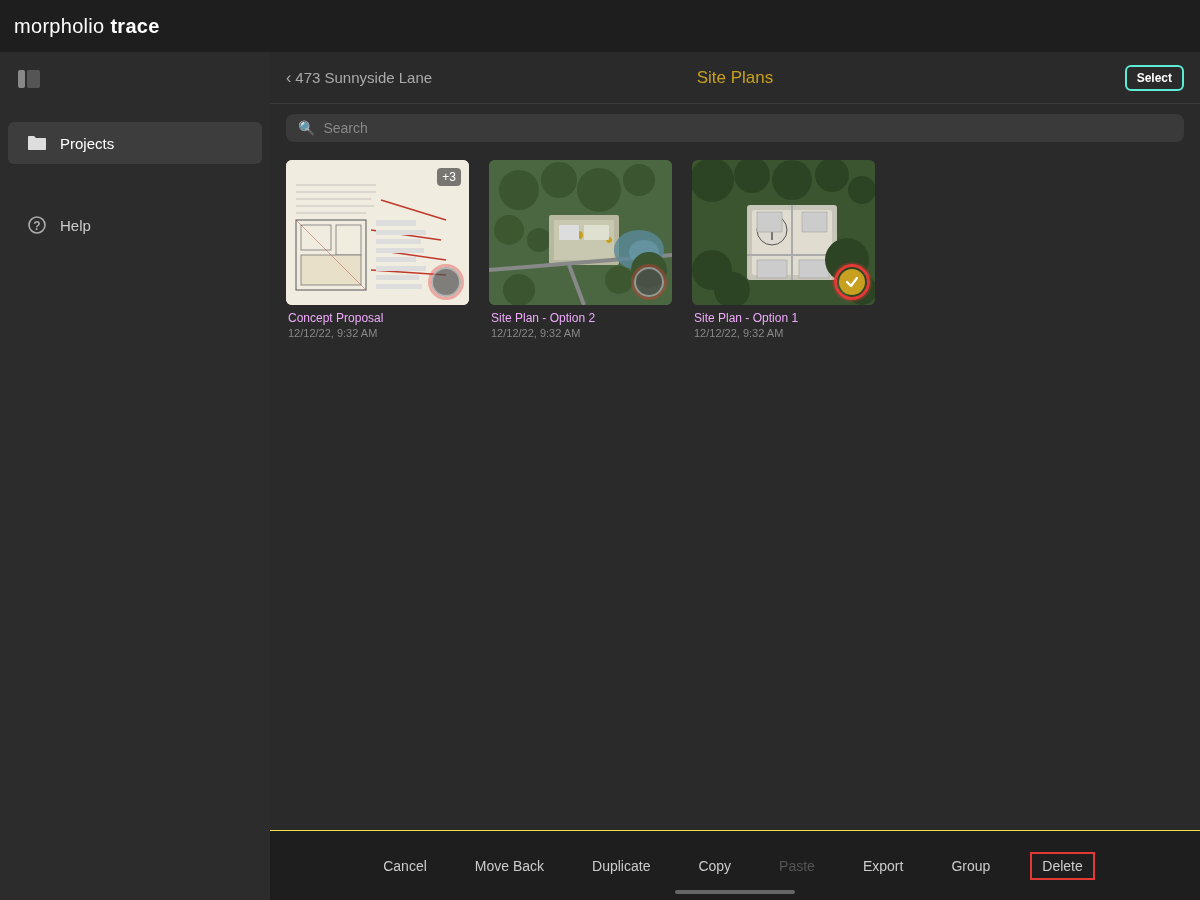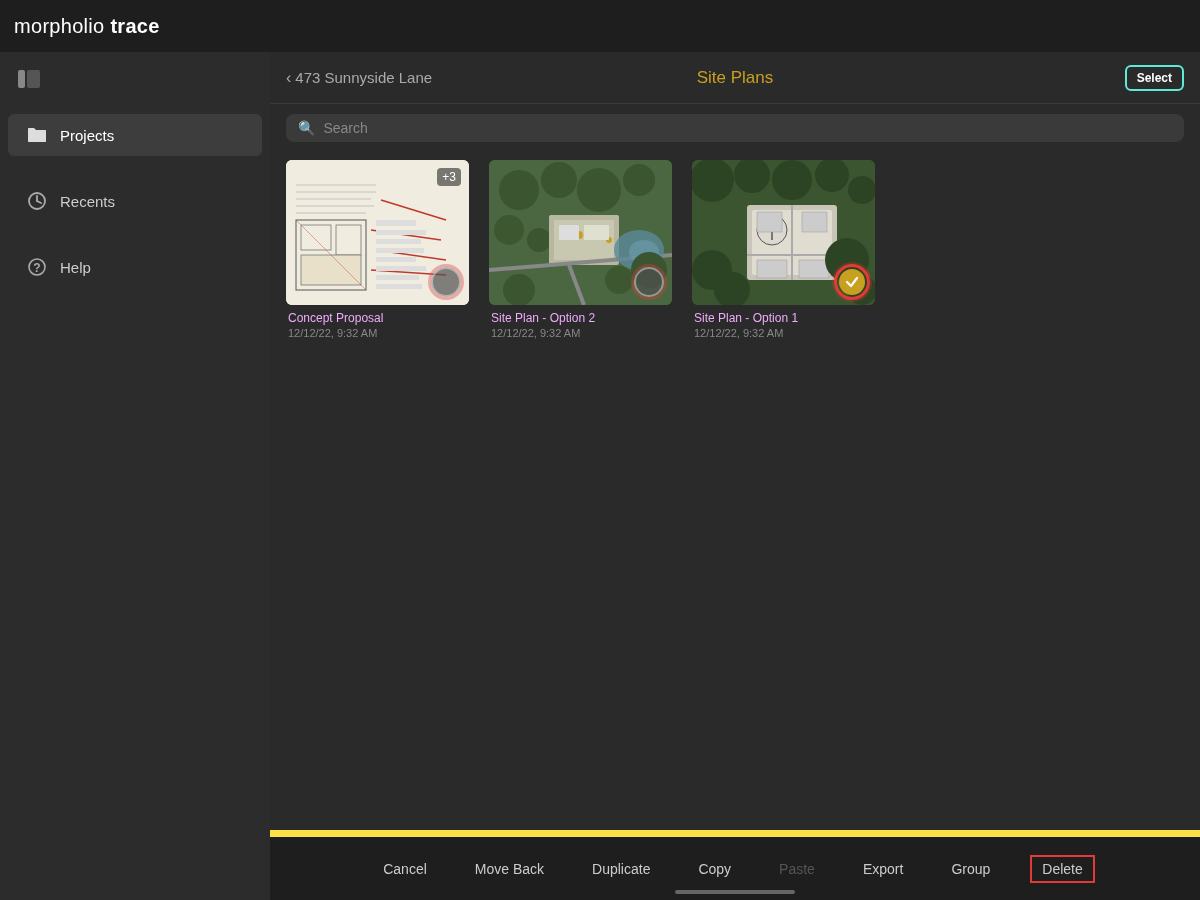--- a/index.html
+++ b/index.html
@@ -50,21 +50,21 @@
       flex-direction: column;
       padding-top: 8px;
       flex-shrink: 0;
     }
     .sidebar-item {
       display: flex;
       align-items: center;
       padding: 10px 18px;
       cursor: pointer;
       border-radius: 6px;
-      margin: 12px 8px;
+      margin: 20px 8px;
       color: #ccc;
       font-size: 15px;
       gap: 12px;
     }
     .sidebar-item.active {
       background: #3d3d3d;
       color: #fff;
     }
     .sidebar-icon {
       width: 22px;
@@ -247,21 +247,21 @@
 
     
     .bottom-toolbar {
       height: 70px;
       background: #1e1e1e;
       display: flex;
       align-items: center;
       justify-content: center;
       gap: 32px;
       flex-shrink: 0;
-      border-top: 7px solid #fde047;
+      border-top: 1px solid #fde047;
       position: relative;
     }
     .toolbar-btn {
       color: #ccc;
       font-size: 14px;
       cursor: pointer;
       padding: 4px 8px;
     }
     .toolbar-btn.cancel {
       color: #ccc;
@@ -341,30 +341,20 @@
 
     <div class="sidebar-item active">
       <div class="sidebar-icon icon-projects">
         <svg width="20" height="18" viewBox="0 0 20 18" fill="none">
           <path d="M1 3C1 2.4 1.4 2 2 2h5l2 2h9c.6 0 1 .4 1 1v10c0 .6-.4 1-1 1H2c-.6 0-1-.4-1-1V3z" fill="#ddd"></path>
         </svg>
       </div>
       <span class="sidebar-label">Projects</span>
     </div>
 
-    <div class="sidebar-item">
-      <div class="sidebar-icon icon-recents">
-        <svg width="20" height="20" viewBox="0 0 20 20" fill="none">
-          <circle cx="10" cy="10" r="8" stroke="#aaa" stroke-width="1.8" fill="none"></circle>
-          <line x1="10" y1="10" x2="10" y2="5" stroke="#aaa" stroke-width="1.8" stroke-linecap="round"></line>
-          <line x1="10" y1="10" x2="14" y2="12" stroke="#aaa" stroke-width="1.8" stroke-linecap="round"></line>
-        </svg>
-      </div>
-      <span class="sidebar-label">Recents</span>
-    </div>
 
 
 
     <div class="sidebar-item">
       <div class="sidebar-icon icon-help">
         <svg width="20" height="20" viewBox="0 0 20 20" fill="none">
           <circle cx="10" cy="10" r="8" stroke="#aaa" stroke-width="1.6" fill="none"></circle>
           <text x="10" y="15" text-anchor="middle" font-size="12" fill="#aaa" font-weight="700">?</text>
         </svg>
       </div>

